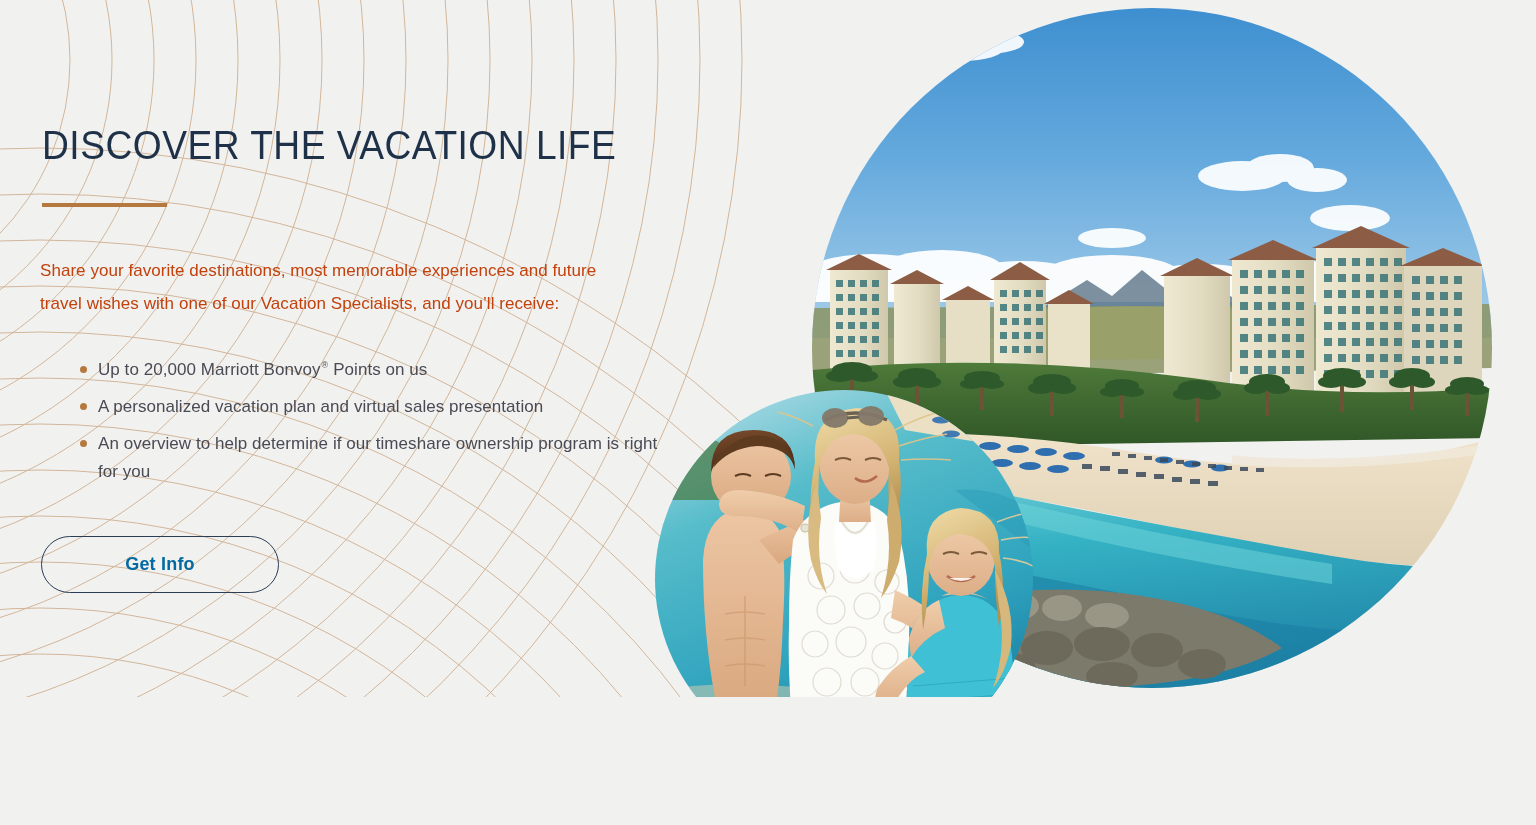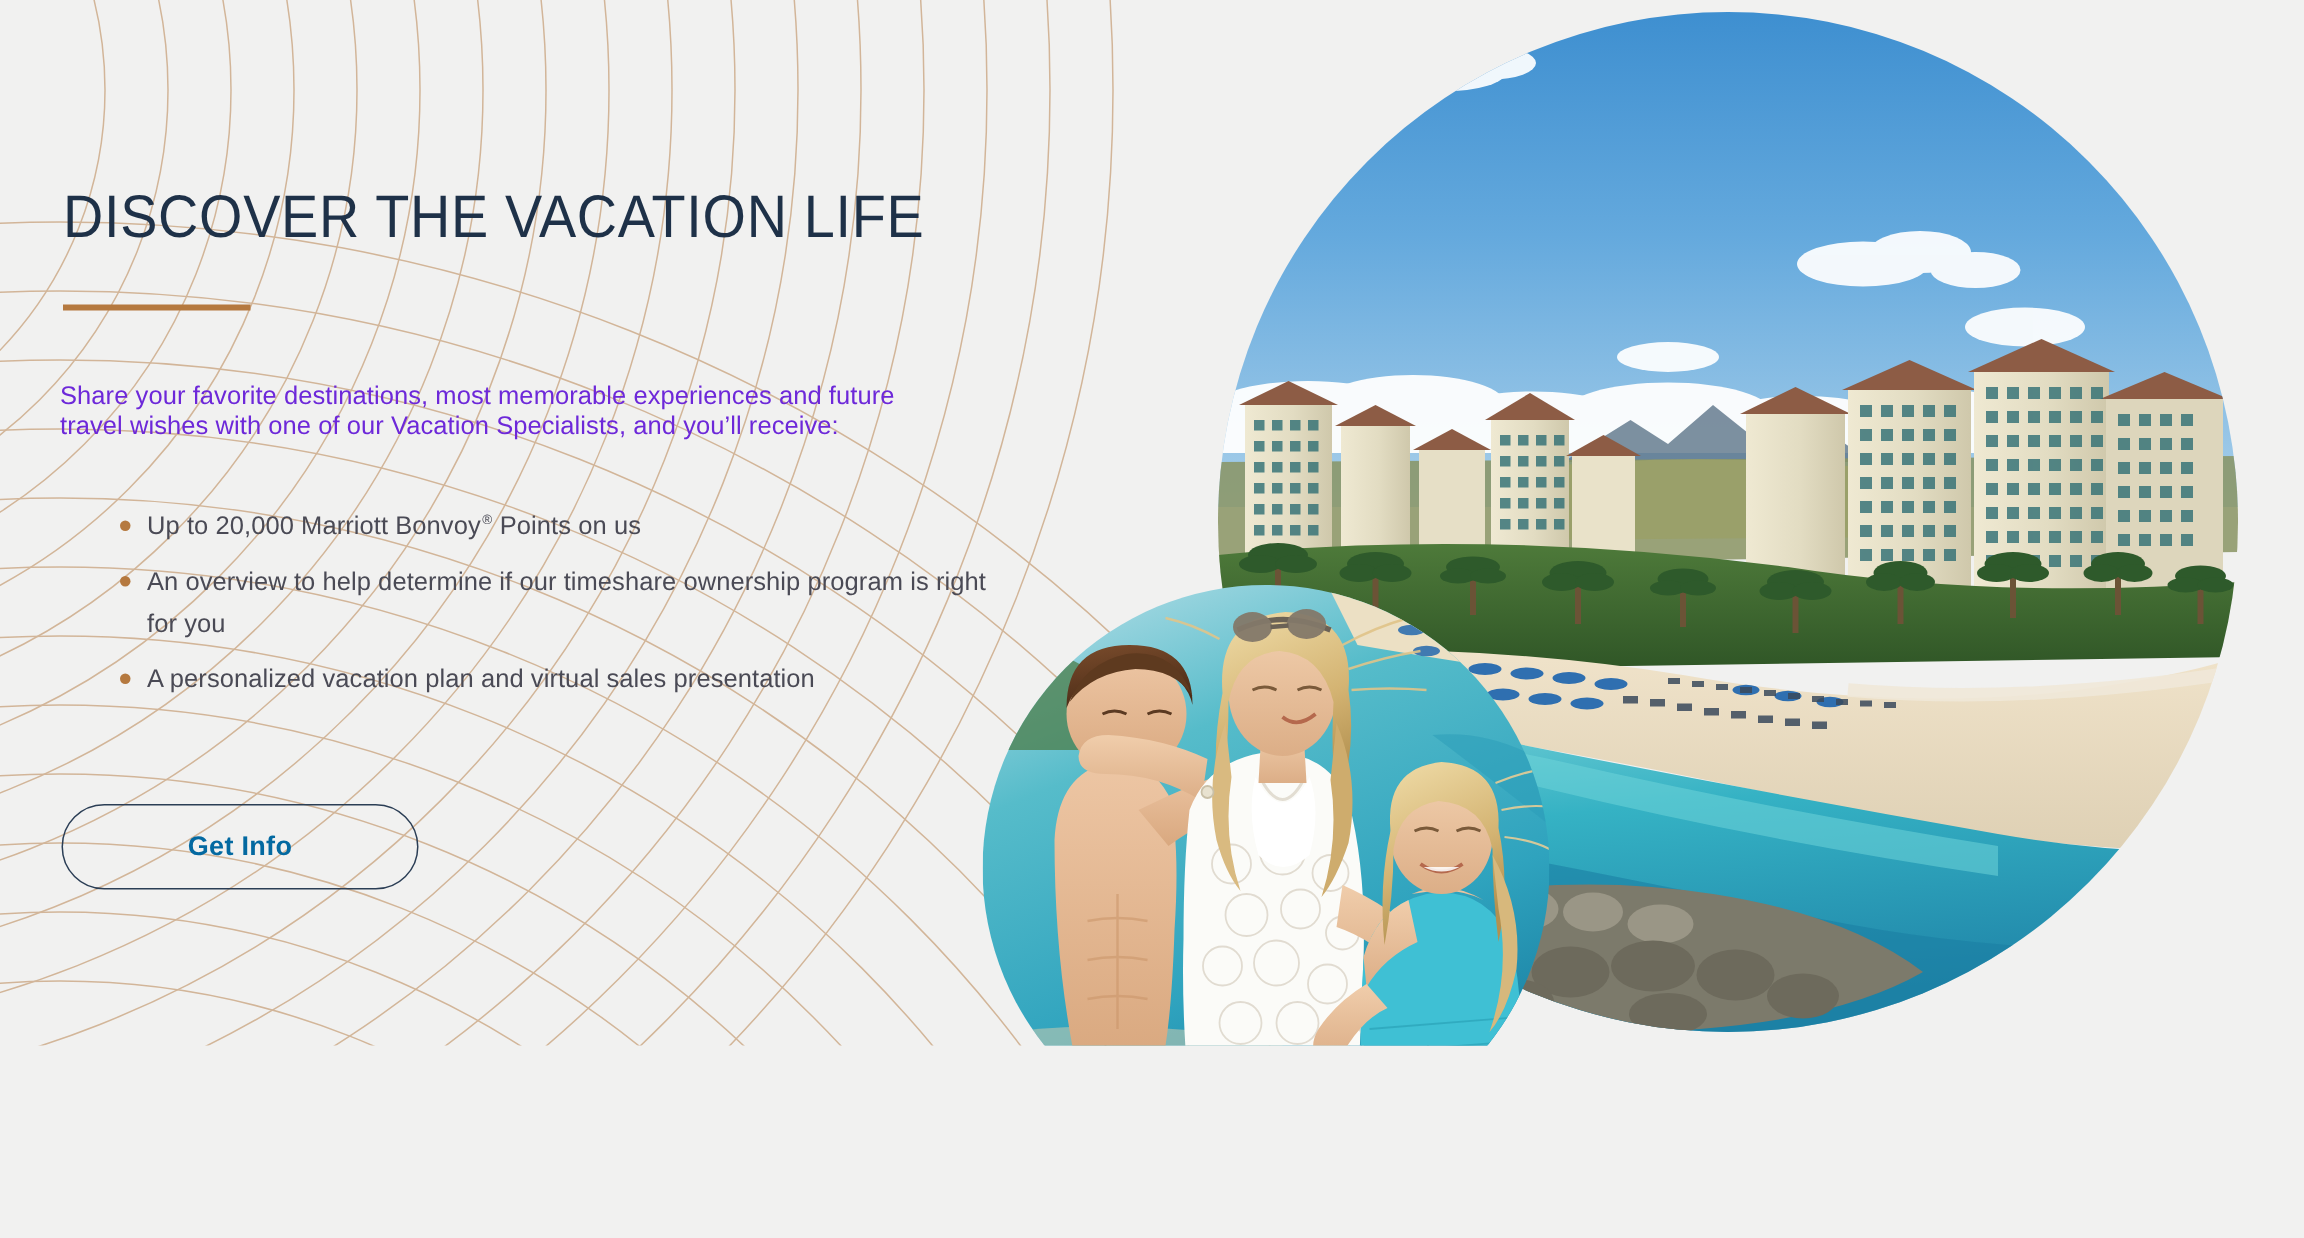--- a/index.html
+++ b/index.html
@@ -49,27 +49,27 @@
     position:absolute;
     left:2px; top:203px;
     width:125px; height:4px;
     background:#b5793f;
   }
   .intro {
     position:absolute;
     left:0px; top:254px;
     width:570px;
     font-size:17px;
-    line-height:20px;
-    color:#6d28d9;
+    line-height:33px;
+    color:#c2410c;
     letter-spacing:0.05px;
   }
   .benefits {
     position:absolute;
-    left:20px; top:337px;
+    left:20px; top:356px;
     width:600px;
     list-style:none;
   }
   .benefits li {
     position:relative;
     padding-left:38px;
     font-size:17px;
     line-height:28px;
     color:#4a4a55;
     margin-bottom:9px;
@@ -754,24 +754,24 @@
 
     <div class="title-rule"></div>
 
     <p class="intro">Share your favorite destinations, most memorable experiences and future travel wishes with one of our Vacation Specialists, and you’ll receive:</p>
 
     <ul class="benefits">
       <li>
         <span class="dot"></span><span>Up to 20,000 Marriott Bonvoy</span><sup>®</sup><span>Points on us</span>
       </li>
       <li>
+        <span class="dot"></span><span>A personalized vacation plan and virtual sales presentation</span>
+      </li>
+      <li>
         <span class="dot"></span><span>An overview to help determine if our timeshare ownership program is right for you</span>
       </li>
-      <li>
-        <span class="dot"></span><span>A personalized vacation plan and virtual sales presentation</span>
-      </li>
     </ul>
 
     <button class="cta-button">Get Info</button>
 
   </div>
 
 </div>
 
 </body></html>

